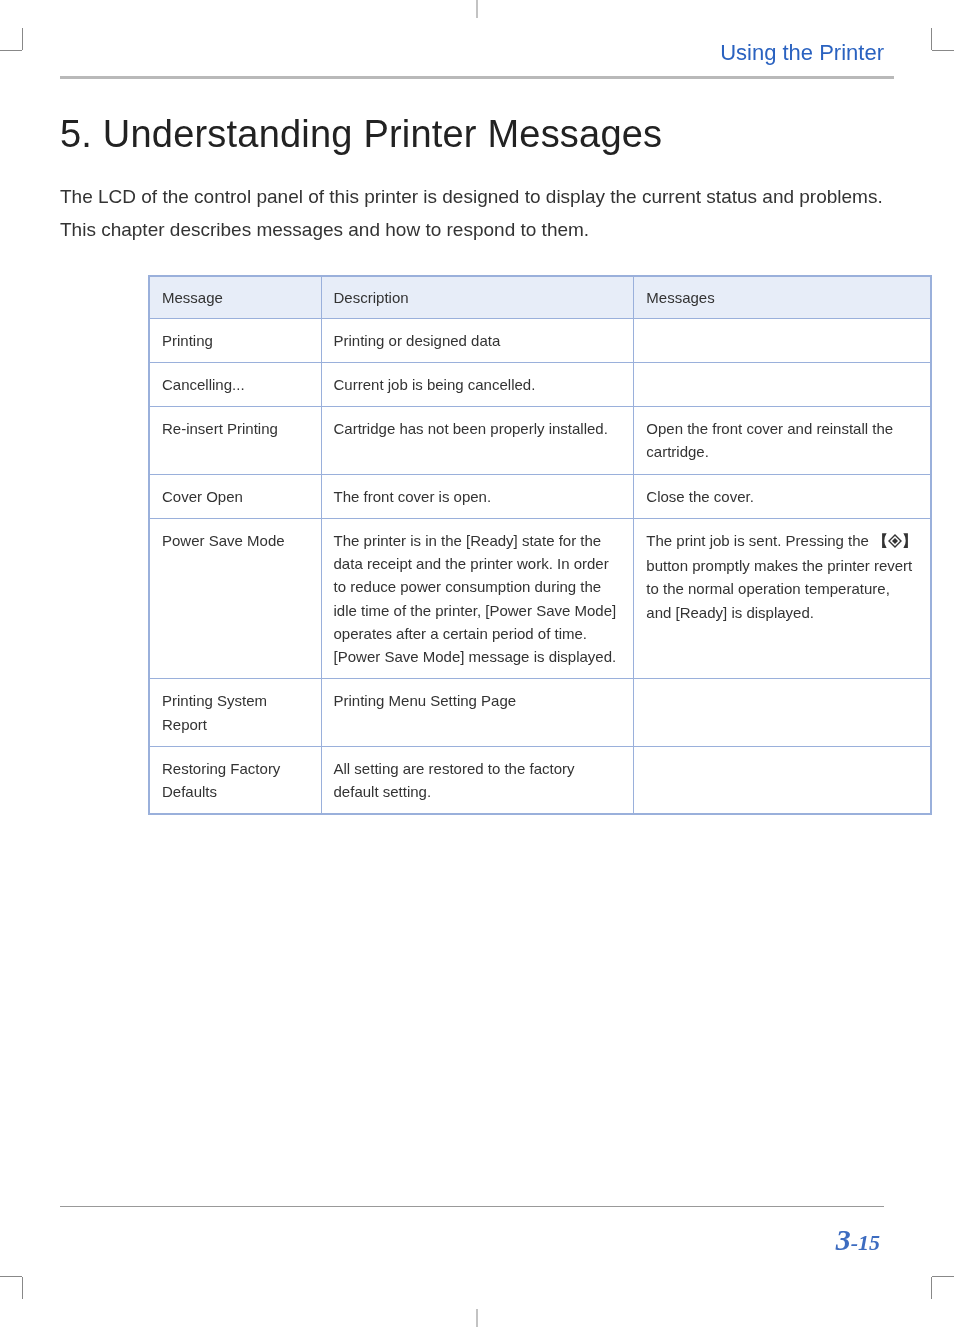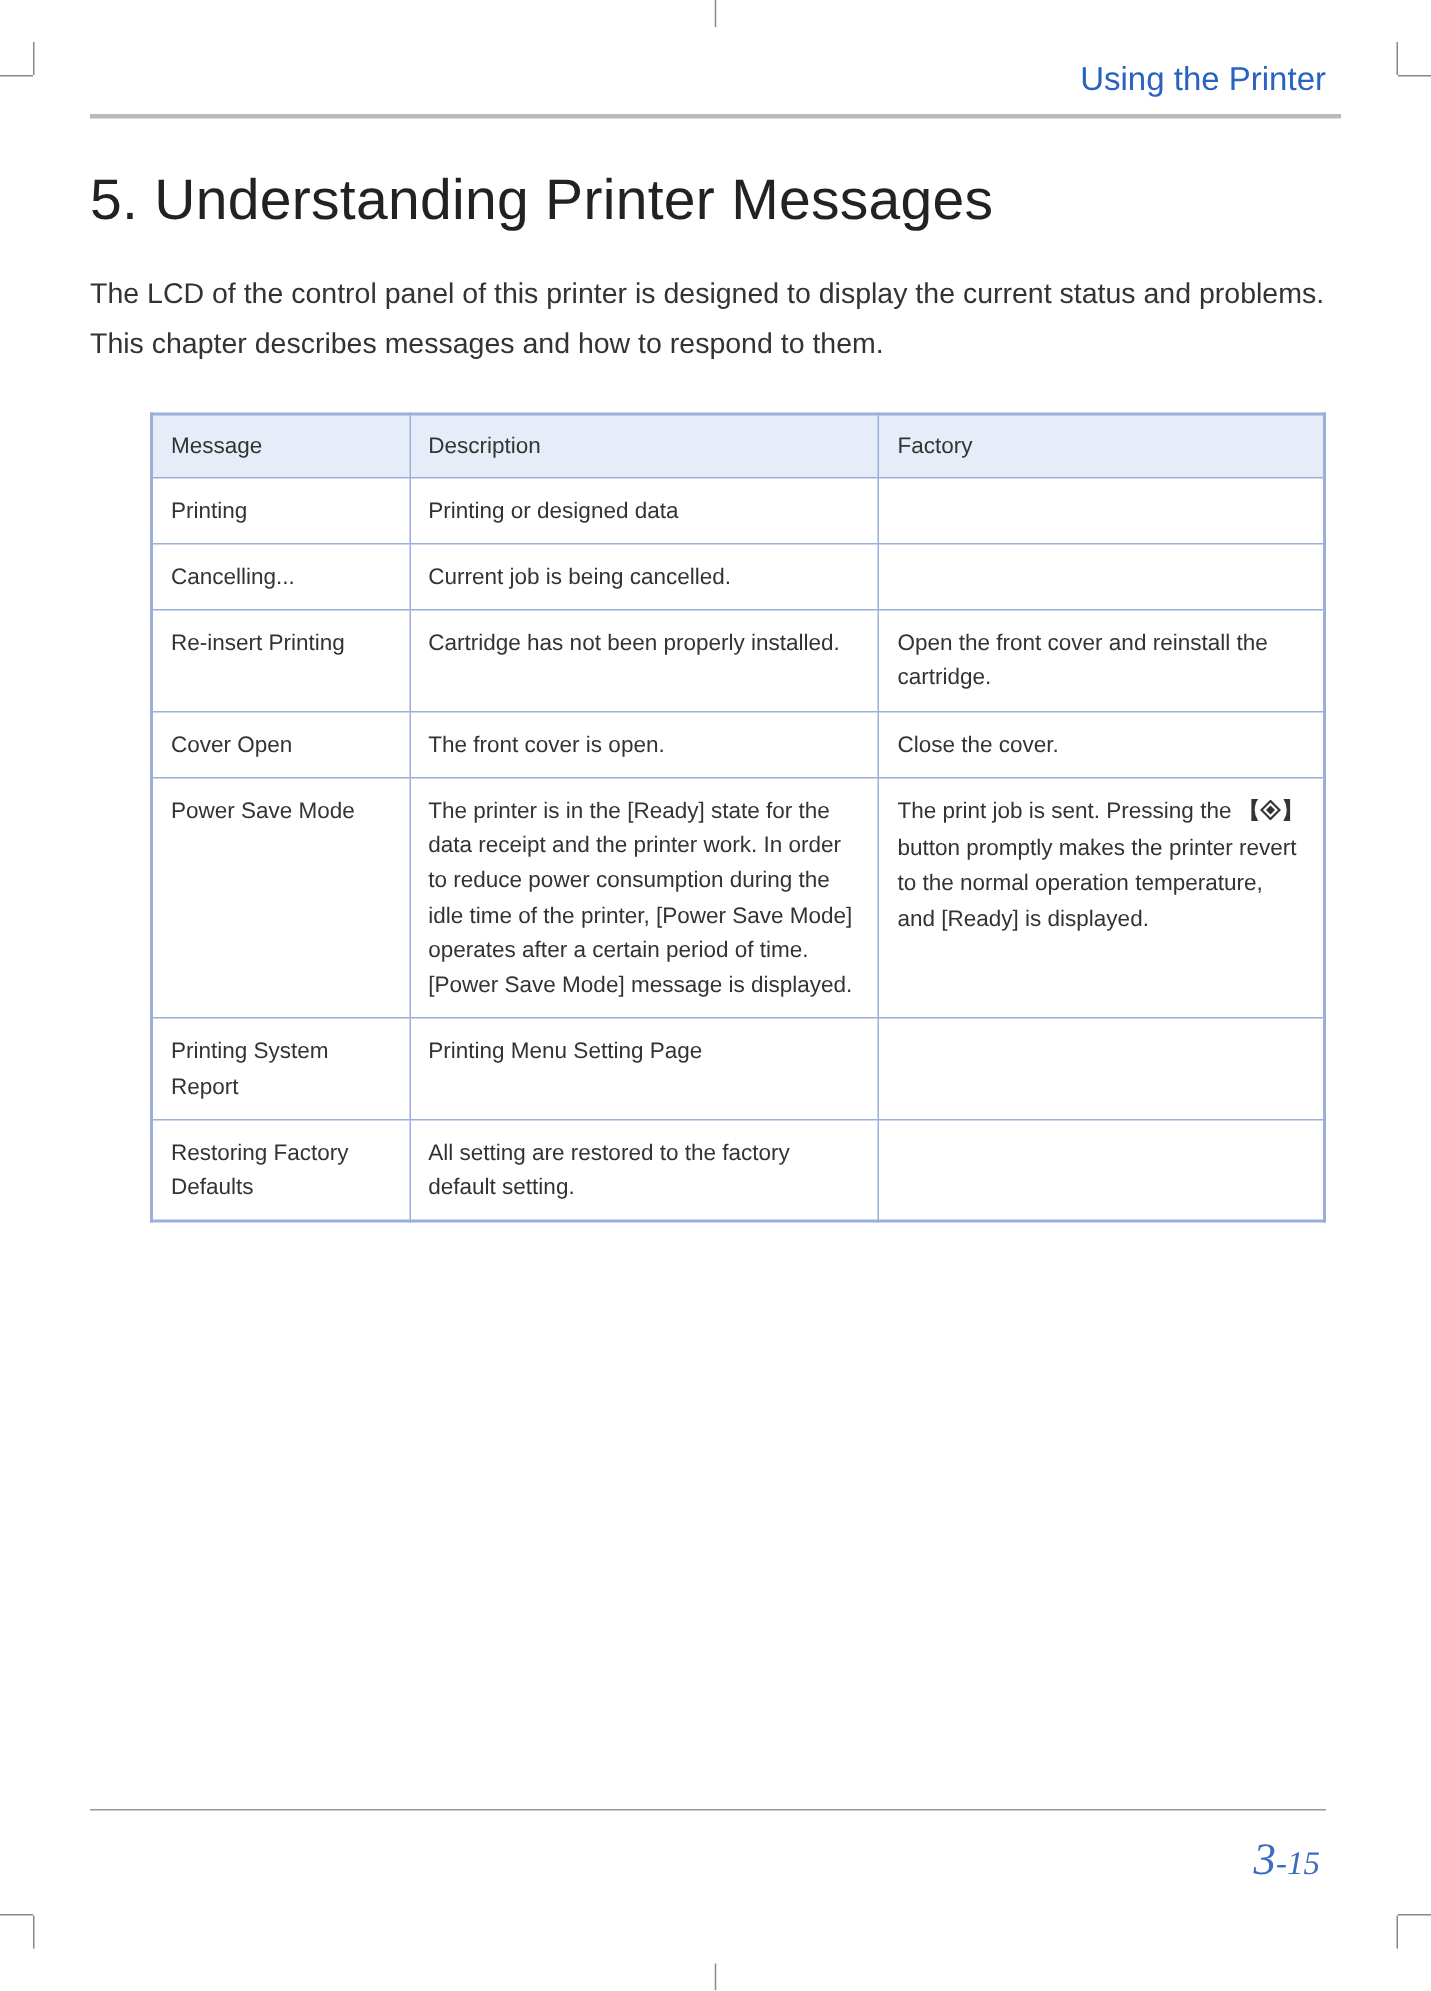--- a/index.html
+++ b/index.html
@@ -72,20 +72,21 @@
     padding-left: 40px;
     padding-right: 10px;
   }
 
   table.msg {
     width: 100%;
     border-collapse: collapse;
     border: 2px solid #9ab0db;
     font-size: 15px;
     color: #333;
+    margin-left: 48px;
   }
   table.msg th {
     background: #e7edf8;
     font-weight: 400;
     text-align: left;
     padding: 12px 12px;
     border: 1px solid #9ab0db;
     color: #333;
   }
   table.msg td {
@@ -112,21 +113,21 @@
   }
   .foot-rule {
     height: 1px;
     background: #999;
     margin-bottom: 16px;
   }
   .page-num {
     text-align: right;
     font-family: Georgia, "Times New Roman", serif;
     font-style: italic;
-    font-weight: normal;
+    font-weight: bold;
     color: #3d6cc0;
     font-size: 30px;
     padding-right: 4px;
   }
   .page-num .sub {
     font-size: 22px;
     font-style: italic;
   }
 </style>
 </head>
@@ -159,21 +160,21 @@
     <table class="msg">
       <colgroup>
         <col class="col-msg">
           <col class="col-desc">
           <col class="col-resp">
       </colgroup>
       <thead>
         <tr>
           <th>Message</th>
           <th>Description</th>
-          <th>Factory</th>
+          <th>Messages</th>
         </tr>
       </thead>
       <tbody>
         <tr>
           <td>Printing</td>
           <td>Printing or designed data</td>
           <td></td>
         </tr>
         <tr>
           <td>Cancelling...</td>

